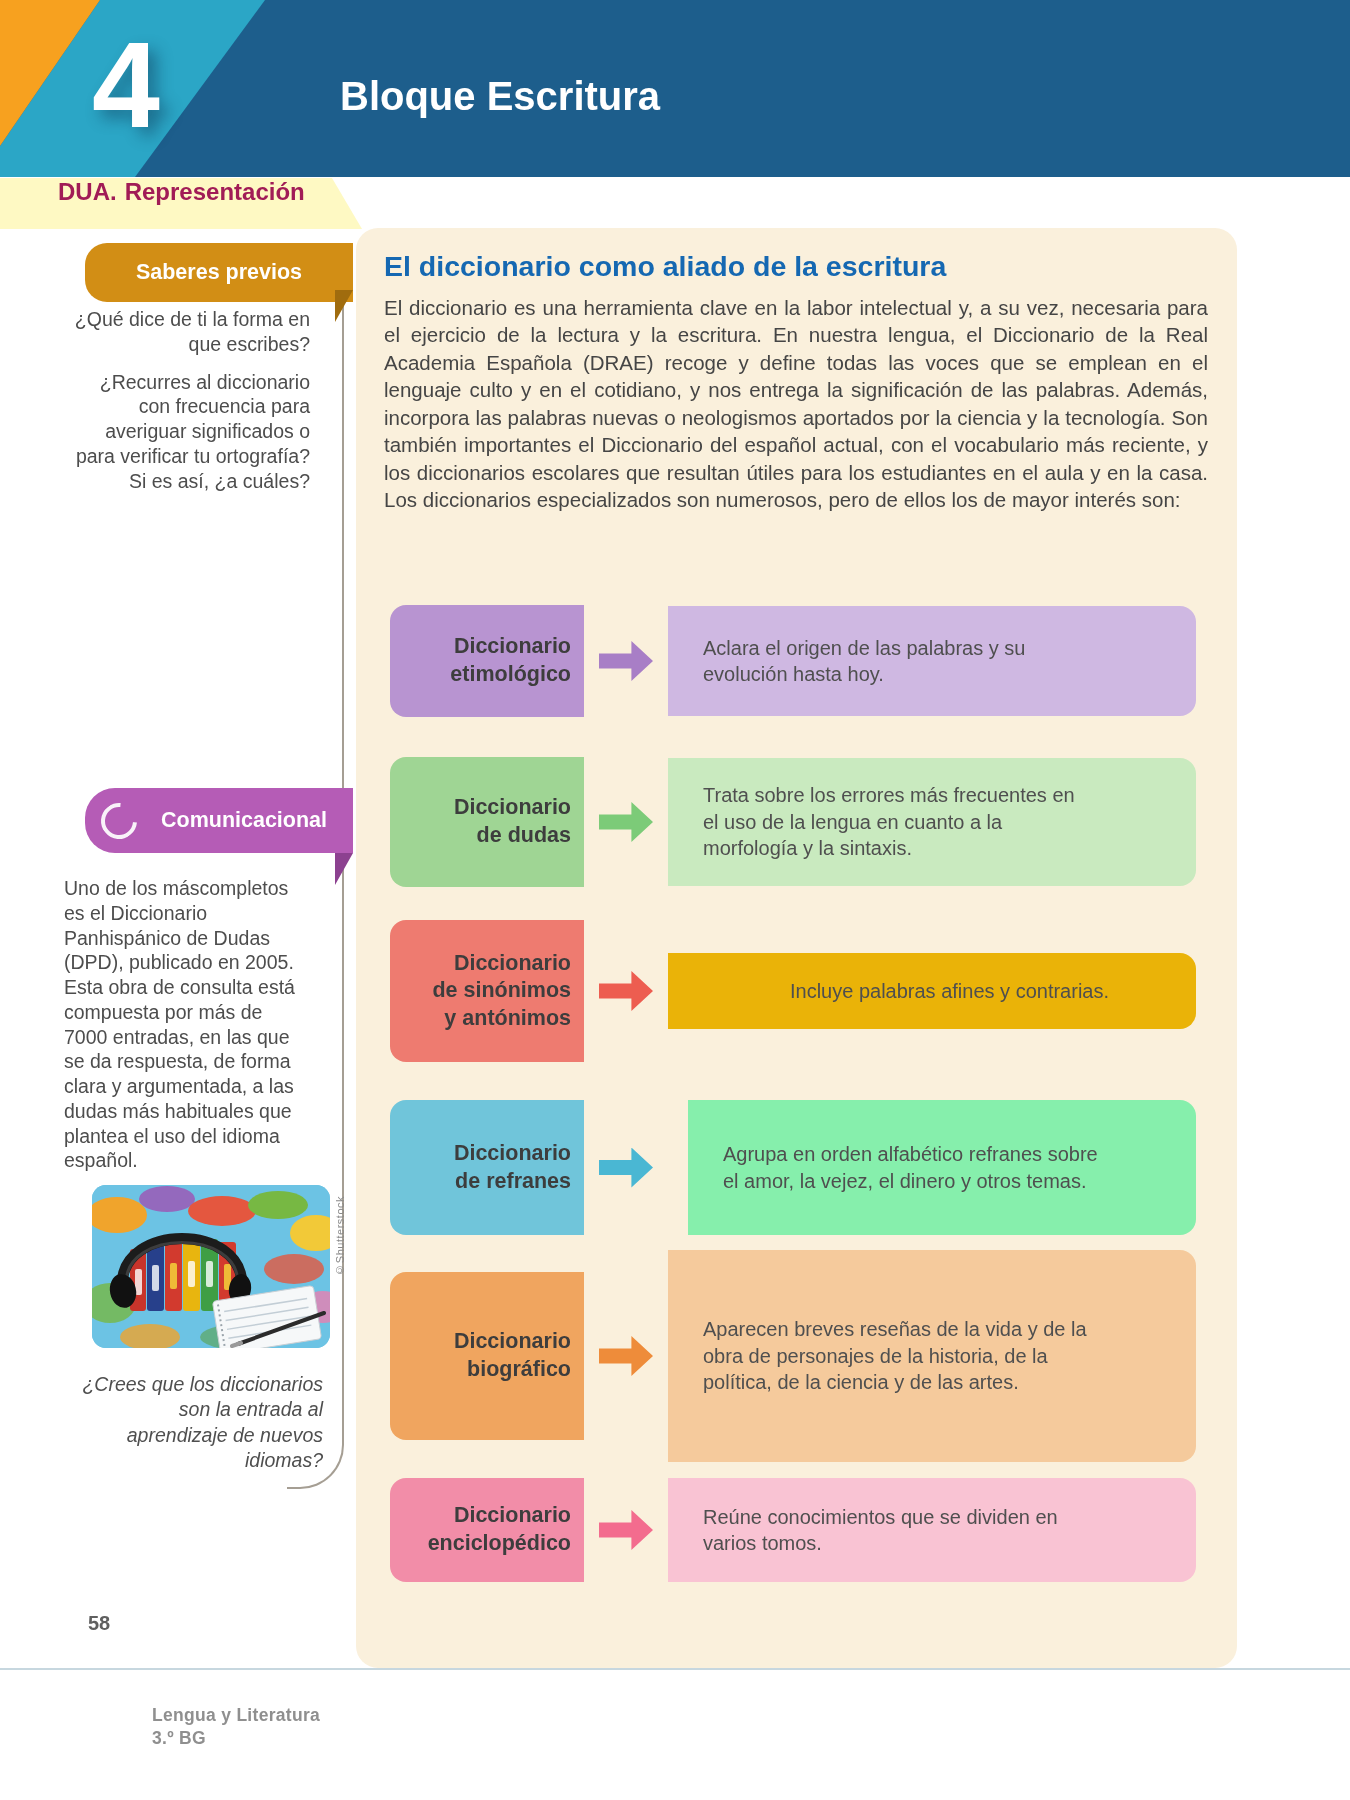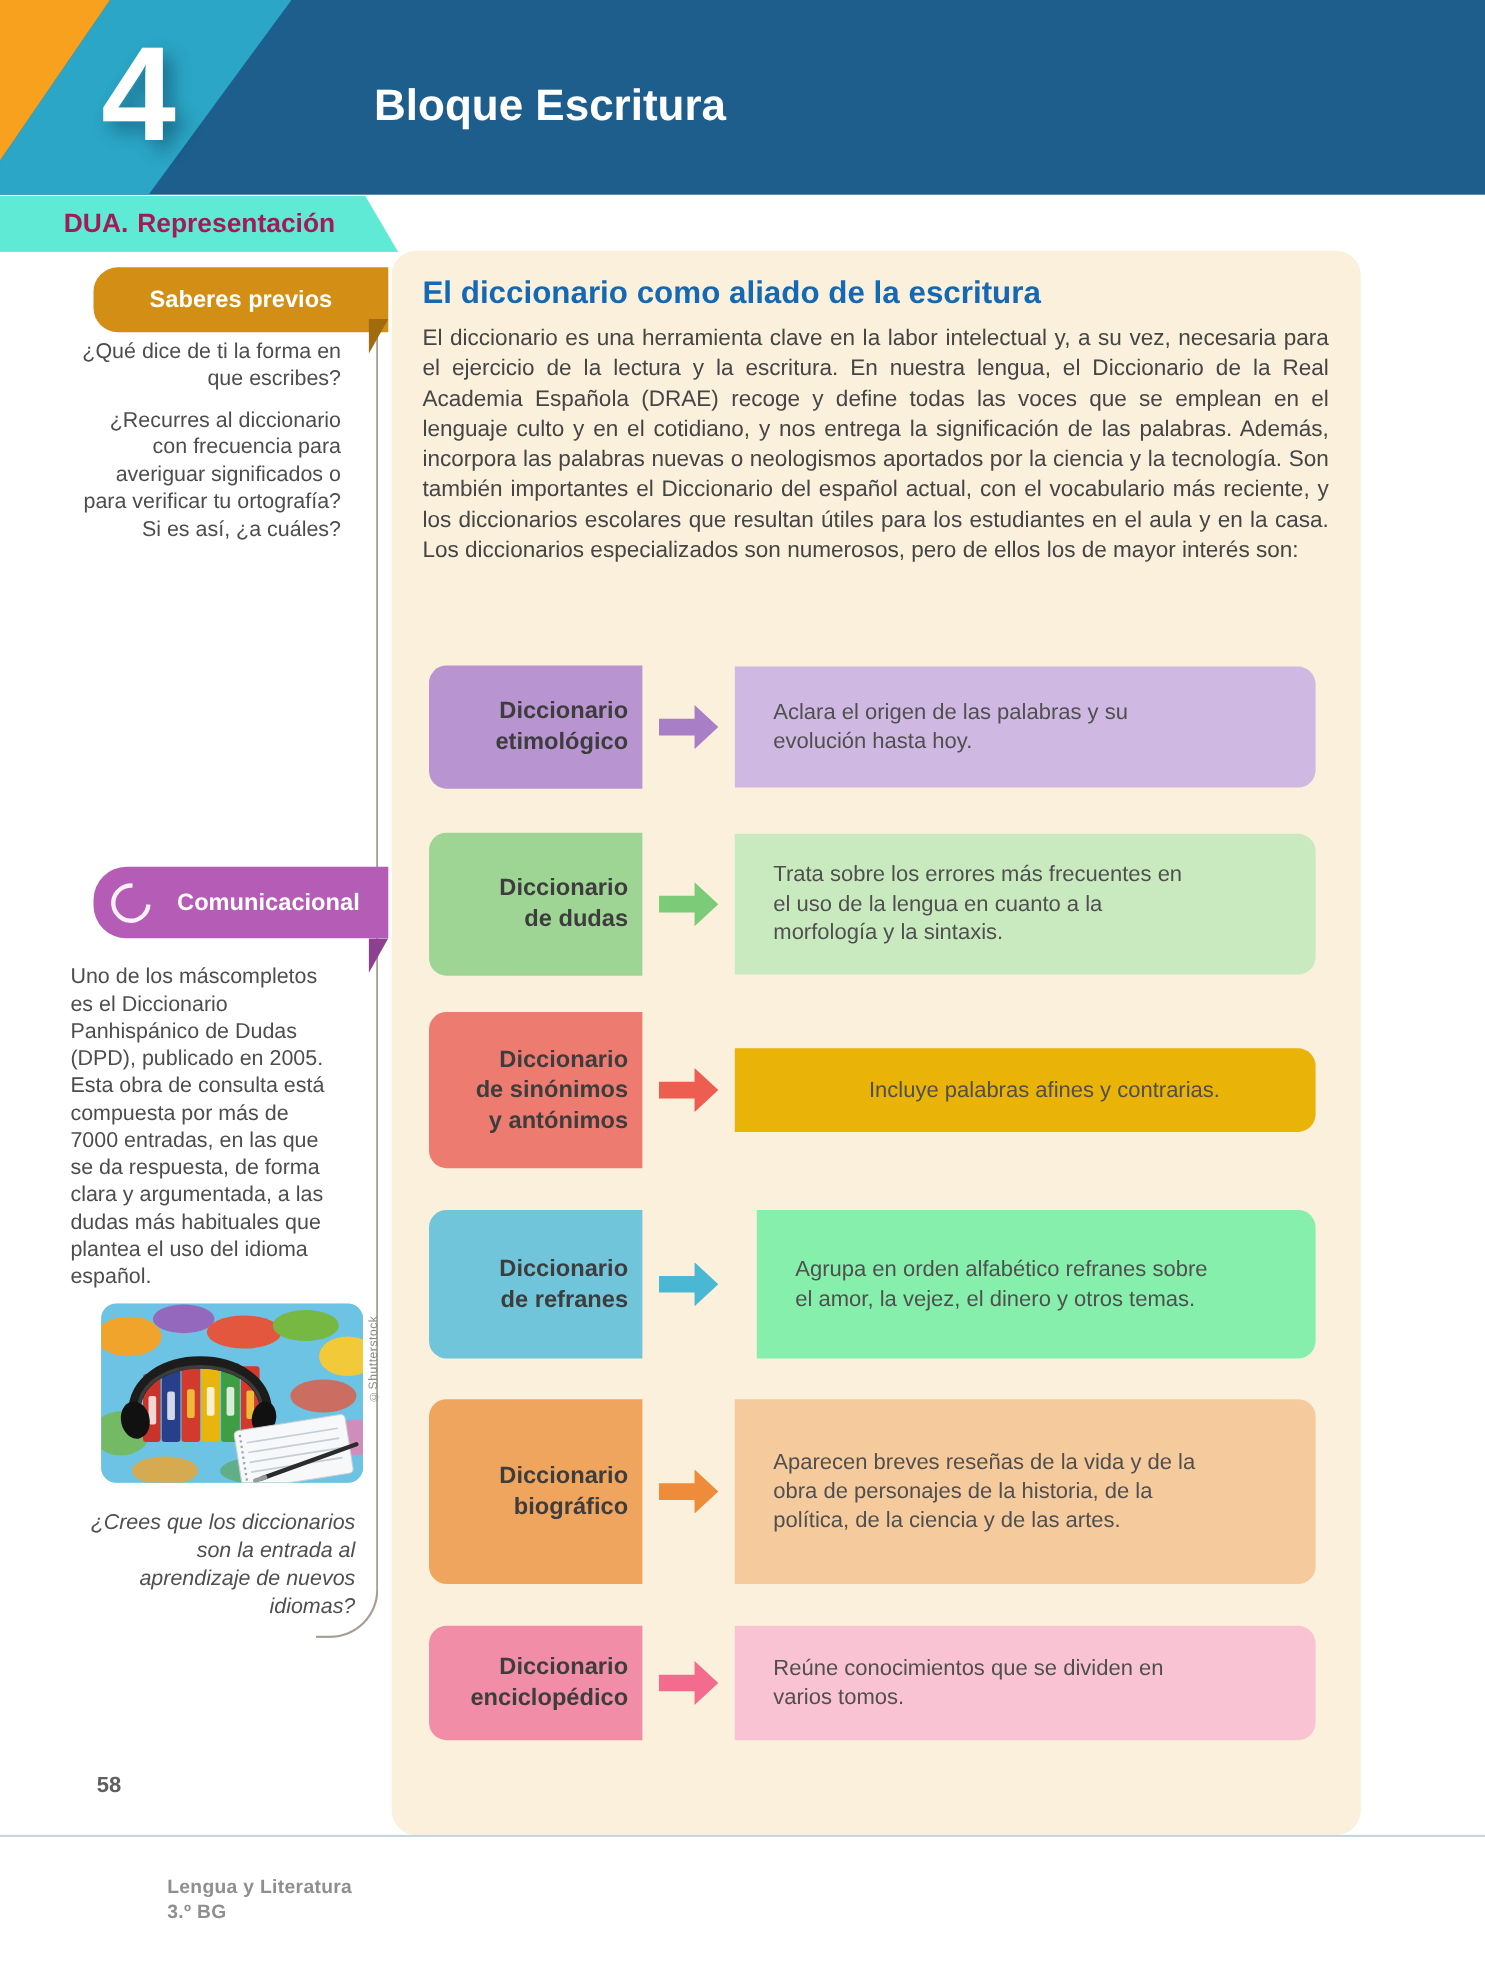--- a/index.html
+++ b/index.html
@@ -10,23 +10,23 @@
   .hdr-blue{position:absolute;left:0;top:0;width:1350px;height:177px;background:#1d5e8c;}
   .hdr-teal{position:absolute;left:0;top:0;width:270px;height:177px;background:#2ba6c6;
             clip-path:polygon(100px 0,265px 0,135px 177px,0 177px,0 146px);}
   .hdr-orange{position:absolute;left:0;top:0;width:100px;height:146px;background:#f7a11f;
             clip-path:polygon(0 0,100% 0,0 100%);}
   .unit-number{position:absolute;left:92px;top:18px;font-size:122px;font-weight:700;color:#fff;
             line-height:1.1;text-shadow:8px 8px 16px rgba(10,45,75,.45);}
   .hdr-title{position:absolute;left:340px;top:74px;font-size:40px;font-weight:700;color:#fff;margin:0;}
 
   
-  .dua-band{position:absolute;left:0;top:178px;width:362px;height:51px;background:#5eead4;
+  .dua-band{position:absolute;left:0;top:178px;width:362px;height:51px;background:#fef9c3;
             clip-path:polygon(0 0,332px 0,362px 51px,0 51px);
-            display:flex;align-items:center;padding-left:58px;box-sizing:border-box;
+            display:flex;align-items:flex-start;padding-left:58px;box-sizing:border-box;
             color:#a11c56;font-size:24px;}
   .dua-bold{font-weight:800;margin-right:8px;}
   .dua-sub{font-weight:700;}
 
   
   .content-panel{position:absolute;left:356px;top:228px;width:881px;height:1440px;
             background:#faf0dc;border-radius:22px;}
   .main-title{position:absolute;left:28px;top:22px;font-size:28.5px;font-weight:700;color:#1568b2;margin:0;}
   .intro{position:absolute;left:28px;top:66px;width:824px;font-size:20.5px;line-height:1.34;
             color:#454545;text-align:justify;margin:0;}
@@ -38,21 +38,21 @@
   .dict-name{font-size:21.5px;font-weight:700;color:#3d3d3d;text-align:right;line-height:1.28;
             white-space:pre-line;padding-right:13px;margin:0;}
   .dict-arrow{flex:none;width:54px;height:40px;margin:0 15px;
             clip-path:polygon(0 31%,60% 31%,60% 0,100% 50%,60% 100%,60% 69%,0 69%);}
   .dict-desc-box{flex:1;border-radius:0 16px 16px 0;display:flex;align-items:center;padding-left:11px;}
   .dict-desc{font-size:20px;line-height:1.32;color:#4f4f4f;margin:0 0 0 24px;max-width:392px;}
   .r1{top:377px;height:112px}.r1 .dict-desc-box{height:110px}
   .r2{top:529px;height:130px}.r2 .dict-desc-box{height:128px}
   .r3{top:692px;height:142px}.r3 .dict-desc-box{height:76px}
   .r4{top:872px;height:135px}.r4 .dict-desc-box{height:135px}
-  .r5{top:1044px;height:168px}.r5 .dict-desc-box{height:168px}
+  .r5{top:1044px;height:168px}.r5 .dict-desc-box{height:212px}
   .r6{top:1250px;height:104px}.r6 .dict-desc-box{height:104px}
 
   
   .side-line{position:absolute;left:287px;top:252px;width:55px;height:1235px;
             border-right:2px solid #a59e93;border-bottom:2px solid #a59e93;
             border-bottom-right-radius:44px;}
   .badge{position:absolute;left:85px;width:268px;color:#fff;display:flex;align-items:center;
             justify-content:center;font-weight:700;box-sizing:border-box;}
   .badge-saberes{top:243px;height:59px;background:#d28e15;border-radius:22px 0 0 22px;font-size:21.5px;}
   .fold{position:absolute;width:18px;height:32px;clip-path:polygon(0 0,100% 0,0 100%);}

